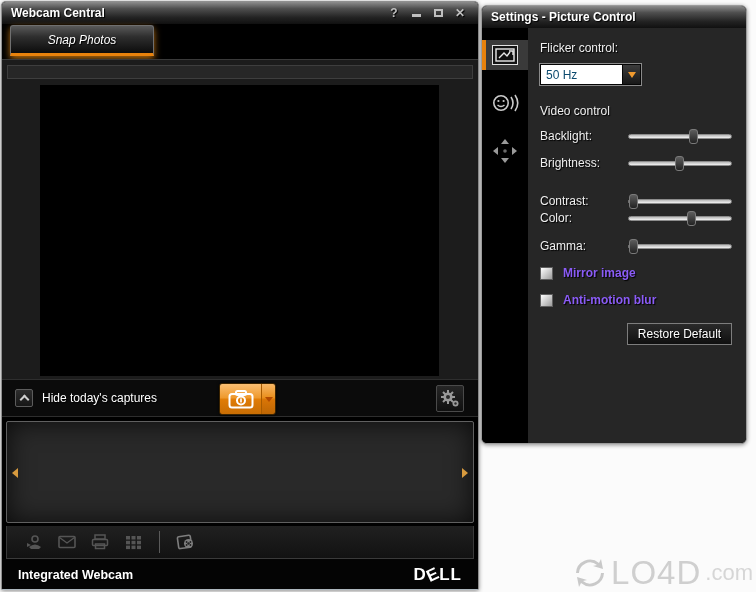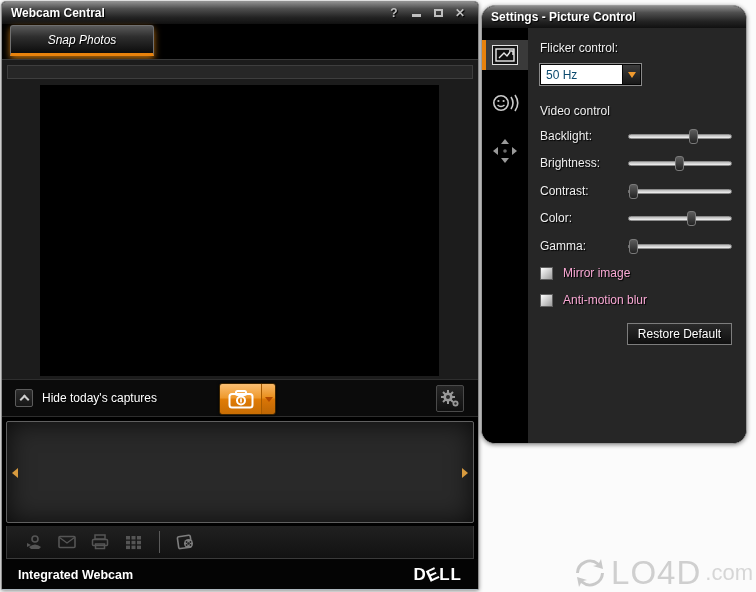--- a/index.html
+++ b/index.html
@@ -77,21 +77,21 @@
   .io-icon { width:22px; height:20px; display:flex; align-items:center; justify-content:center; }
   .io-sep { width:1px; height:22px; background:#5a5a5a; margin:0 4px; }
 
   .statusbar { position:absolute; top:557px; left:0; right:0; height:31px; background:#040404;
                display:flex; align-items:center; justify-content:space-between; padding:0 16px; }
   .device-name { color:#fff; font-size:12.5px; font-weight:bold; text-shadow:1px 1px 1px #000; }
   .dell-logo { color:#fff; font-size:17px; font-weight:bold; letter-spacing:1px; }
   .dell-logo .rot { display:inline-block; transform:rotate(-25deg); }
 
   
-  #settings-window { left:481px; top:5px; width:266px; height:439px; border-radius:14px;
+  #settings-window { left:481px; top:5px; width:266px; height:439px; border-radius:6px;
                      border-color:#9c9c9c; }
   .settings-body { position:absolute; top:22px; left:0; right:0; bottom:0; display:flex; }
   .side-rail { width:46px; background:#000; position:relative; flex:none; }
   .rail-item { position:relative; height:30px; margin-top:12px; display:flex; align-items:center;
                justify-content:center; }
   .rail-item.active { background:#3a3a3a; }
   .rail-item.active::before { content:""; position:absolute; left:0; top:0; bottom:0; width:4px;
                               background:#e8820c; }
   .icon-frame { width:26px; height:20px; border:1px solid #e0e0e0; background:#141414;
                 display:flex; align-items:center; justify-content:center; }
@@ -111,21 +111,21 @@
   .slider-row { position:absolute; left:0; right:0; height:17px; }
   .slider-row .s-label { top:1px; }
   .track { position:absolute; left:100px; top:6px; width:104px; height:5px;
            background:linear-gradient(#b9b9b9,#f2f2f2); border-radius:3px; border:1px solid #8c8c8c; }
   .thumb { position:absolute; top:-6px; width:9px; height:15px;
            background:linear-gradient(#5d5d5d,#222); border:1px solid #7a7a7a; border-radius:3px; }
 
   .check-row { position:absolute; left:12px; display:flex; align-items:center; gap:10px; }
   .checkbox { width:13px; height:13px; background:linear-gradient(135deg,#fff 0%,#9c9c9c 100%);
               border:1px solid #5f5f5f; }
-  .check-label { color:#f9a8d4; font-size:12px; text-shadow:1px 1px 1px #000; }
+  .check-label { color:#8b5cf6; font-size:12px; text-shadow:1px 1px 1px #000;font-weight:bold; }
 
   .restore-btn { position:absolute; left:99px; top:295px; width:105px; height:22px;
                  background:linear-gradient(#2a2a2a,#101010); border:1px solid #7d7d7d;
                  color:#fff; font-size:12px; display:flex; align-items:center; justify-content:center;
                  text-shadow:1px 1px 1px #000; }
 
   
   .watermark { position:absolute; right:3px; bottom:0; display:flex; align-items:center; gap:4px; }
   .wm-text { color:#cfcfcf; font-size:33px; letter-spacing:1px; }
   .wm-suffix { color:#d6d6d6; font-size:22px; }
@@ -308,21 +308,21 @@
         <div class="track">
           <div class="thumb" style="left: calc(64% - 5px);"></div>
         </div>
       </div>
       <div class="slider-row" style="top:127px">
         <span class="s-label">Brightness:</span>
         <div class="track">
           <div class="thumb" style="left: calc(50% - 5px);"></div>
         </div>
       </div>
-      <div class="slider-row" style="top:155px">
+      <div class="slider-row" style="top:165px">
         <span class="s-label">Contrast:</span>
         <div class="track">
           <div class="thumb" style="left: calc(5% - 5px);"></div>
         </div>
       </div>
       <div class="slider-row" style="top:182px">
         <span class="s-label">Color:</span>
         <div class="track">
           <div class="thumb" style="left: calc(62% - 5px);"></div>
         </div>

